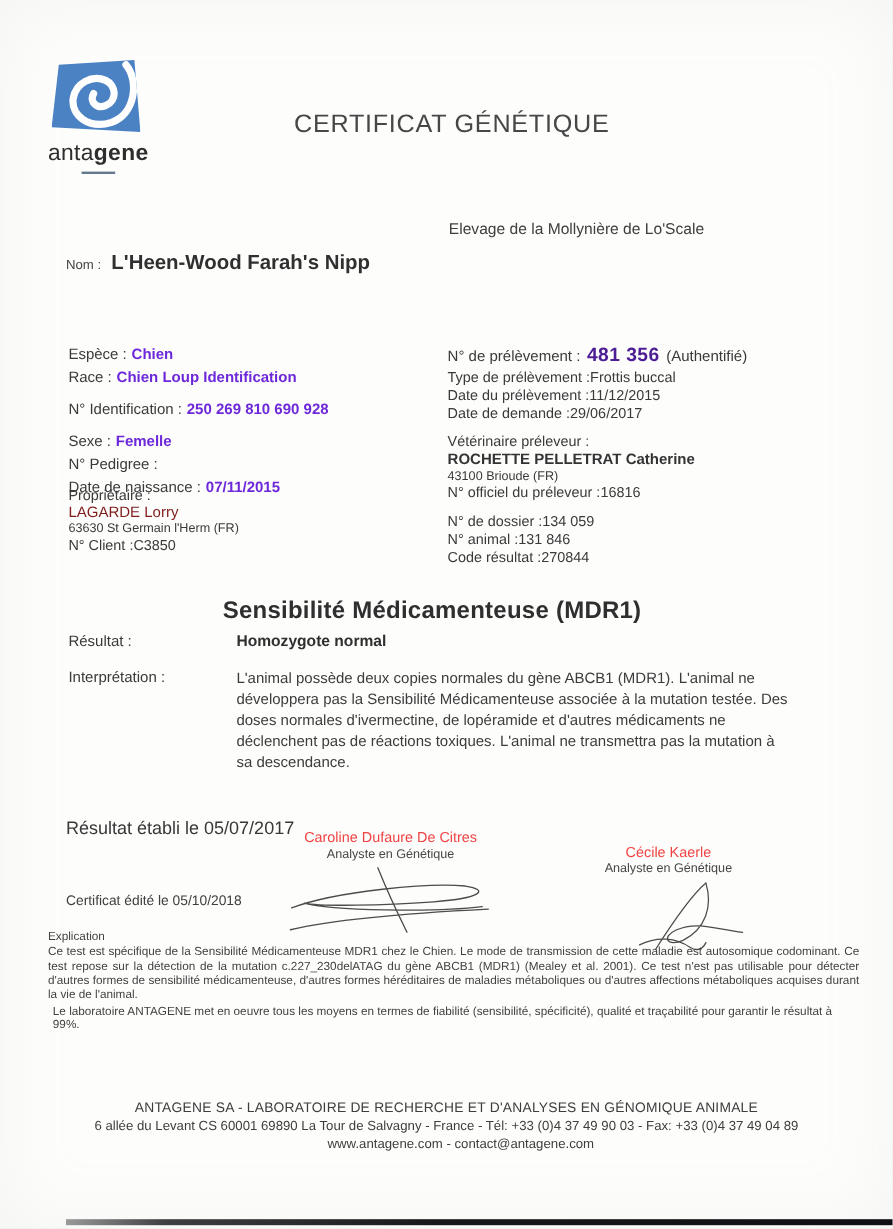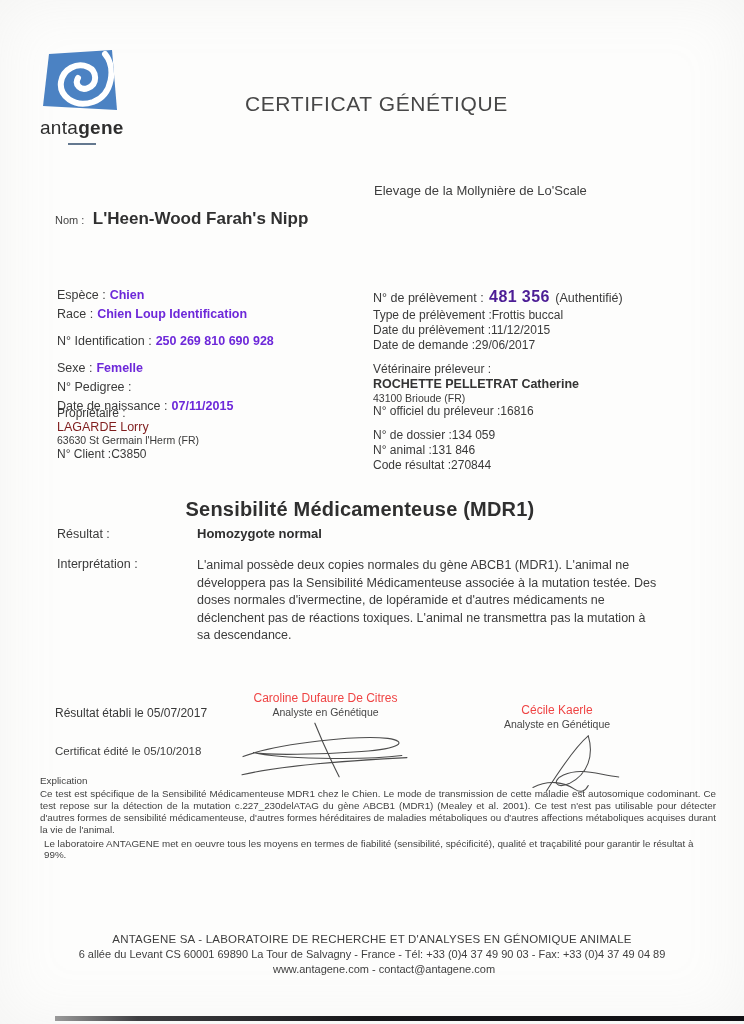--- a/index.html
+++ b/index.html
@@ -55,31 +55,31 @@
 
   
   .sig{text-align:center;}
   .sig-left{left:238px;top:691px;width:175px;}
   .sig-right{left:472px;top:691px;width:170px;margin-top:12px;}
   .sig .nm{font-size:12px;color:#ef4444;}
   .sig .role{font-size:10.5px;color:#474747;margin-top:1px;}
   .sig svg{margin-top:4px;}
   .sig path{fill:none;stroke:#4c4c4c;stroke-width:1.1;stroke-linecap:round;}
 
-  .date-established{left:55px;top:706px;font-size:12px;color:#383838;}
+  .date-established{left:55px;top:682px;font-size:15px;color:#383838;}
   .date-edited{left:55px;top:745px;font-size:11.5px;color:#3e3e3e;}
 
   
   .explication{left:40px;top:775px;width:676px;font-size:9.8px;line-height:12px;color:#424242;text-align:justify;}
   .explication .h{margin-bottom:1px;}
   .guarantee{left:44px;top:838px;width:672px;font-size:9.8px;color:#424242;}
 
   
   .footer{left:0;top:917px;width:100%;text-align:center;color:#3e3e3e;}
-  .footer .f1{font-size:11.5px;line-height:15px;letter-spacing:.2px;margin-top:15px;}
+  .footer .f1{font-size:11.5px;line-height:15px;letter-spacing:.2px;}
   .footer .f2{font-size:11px;line-height:15px;}
   .footer .f3{font-size:11px;line-height:15px;padding-left:24px;}
 
   .bottom-bar{left:55px;right:0;bottom:3px;height:5px;
     background:linear-gradient(90deg,#9a9a9a 0%,#3f3f42 12%,#17171a 45%,#101014 100%);}
 </style>
 </head>
 <body>
 
 <div id="sheet">

